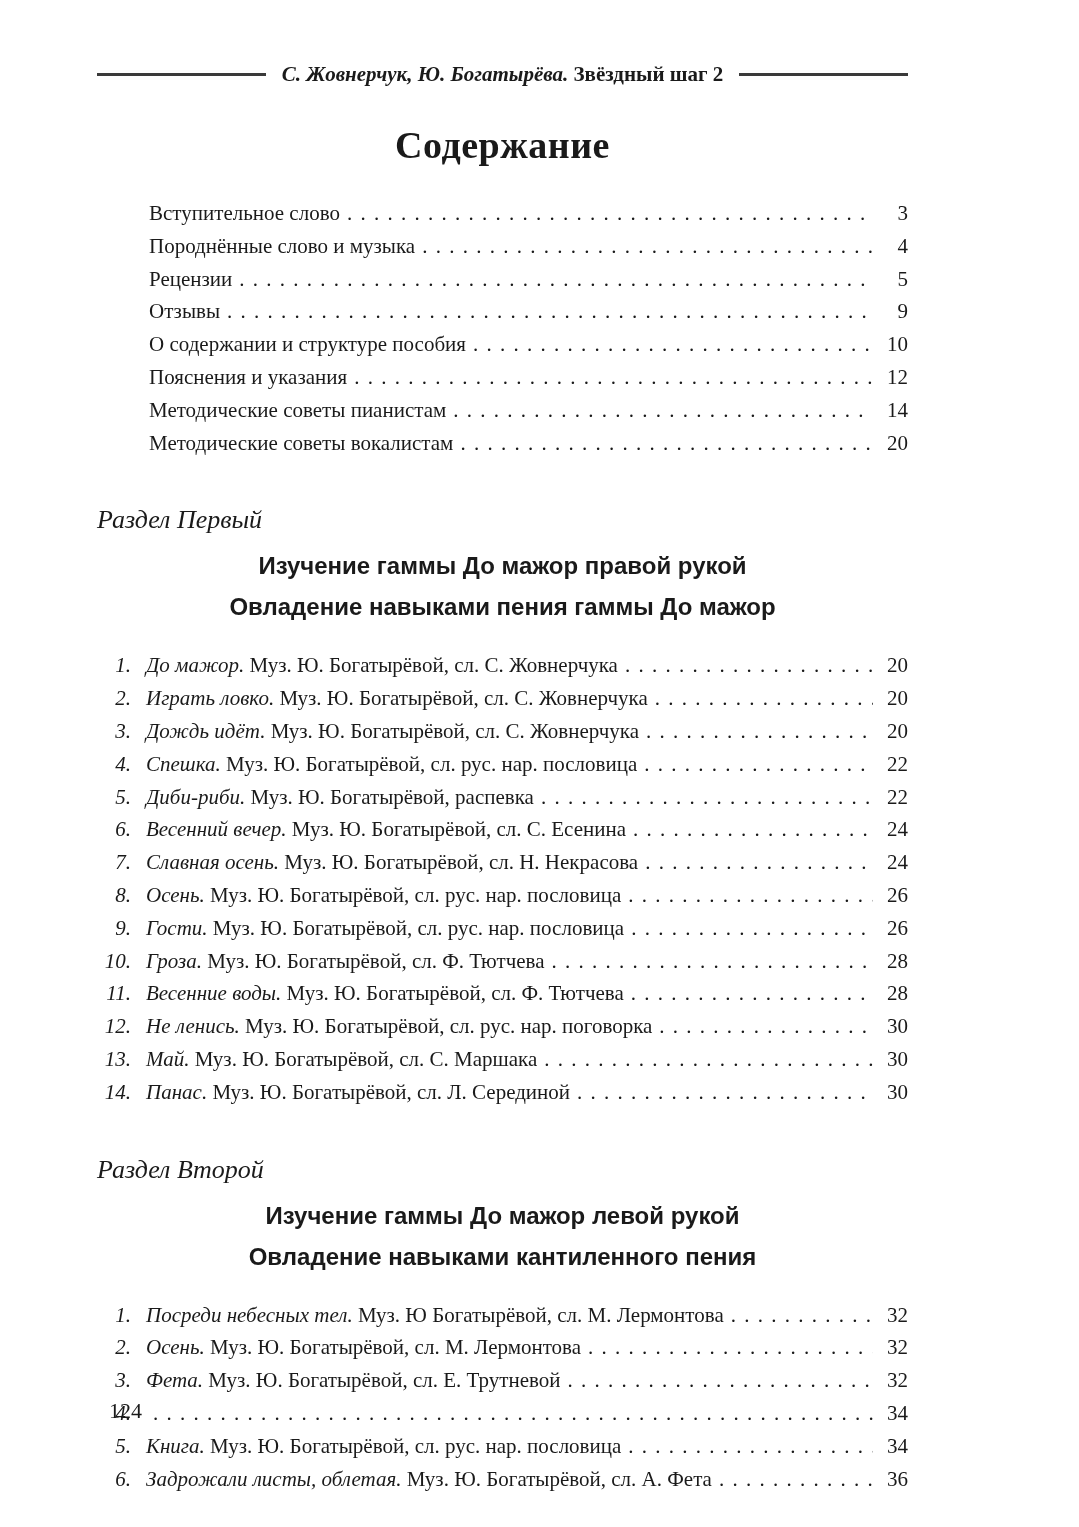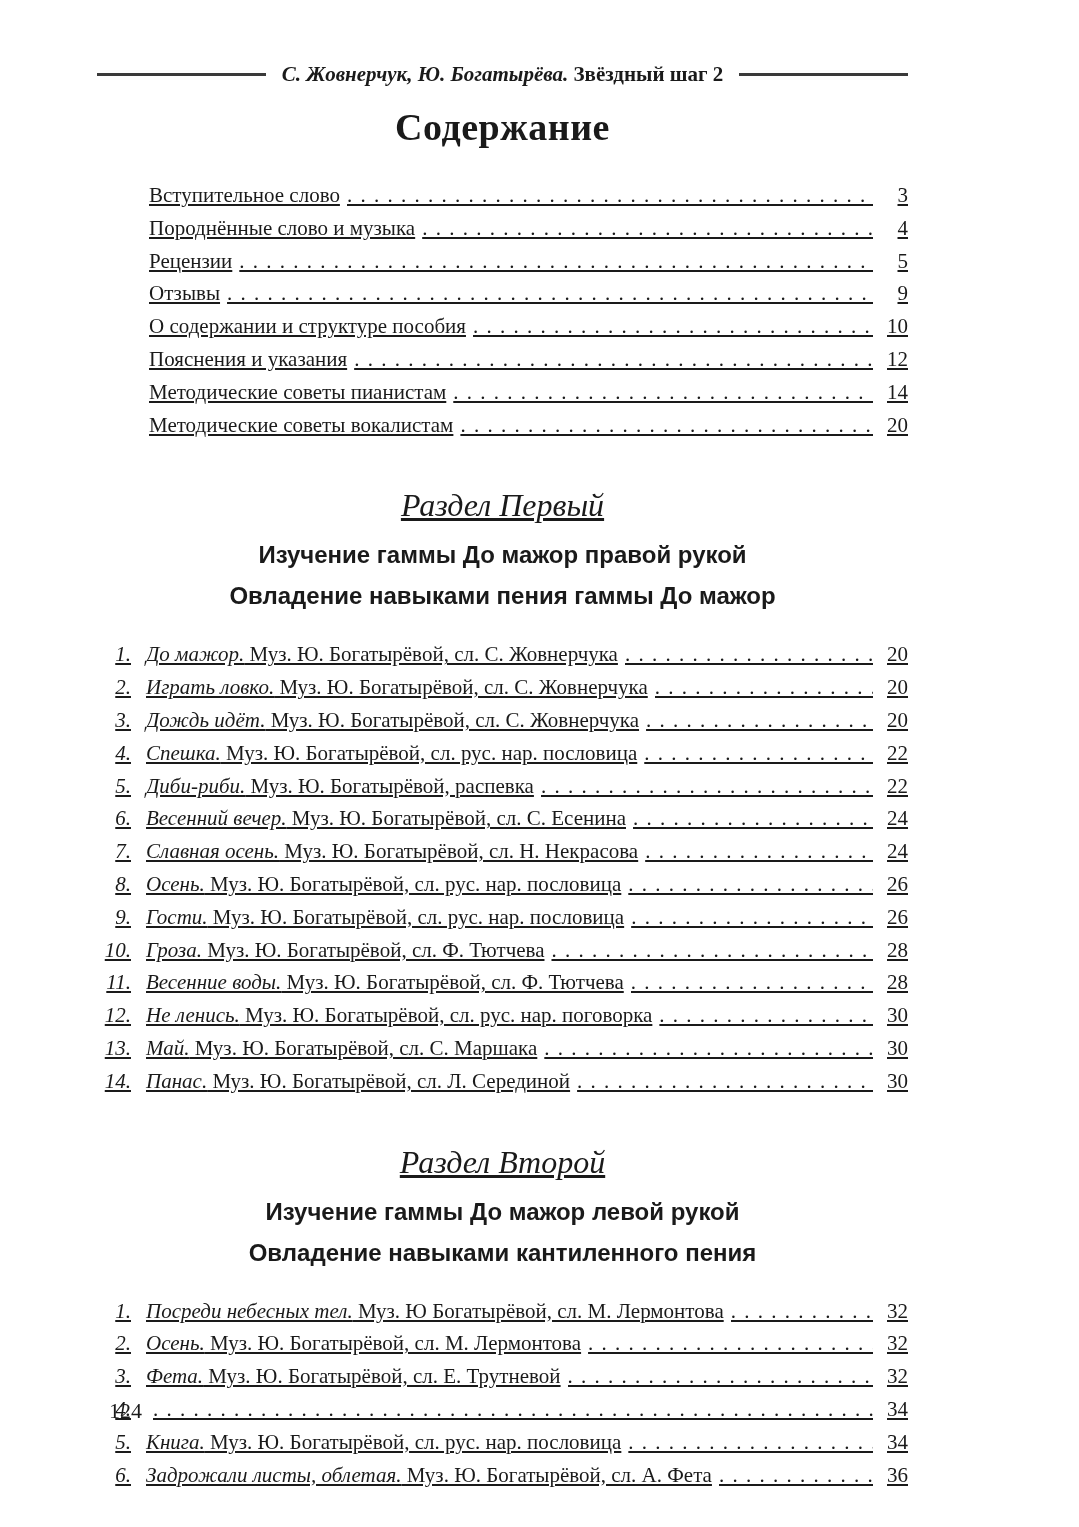--- a/index.html
+++ b/index.html
@@ -40,32 +40,31 @@
     font-weight: bold;
   }
   .running-header .authors { font-style: italic; }
   .running-header .book-title { font-style: normal; }
 
   
   .page-title {
     text-align: center;
     font-size: 38px;
     font-weight: bold;
-    margin: 18px 0 30px 0;
+    margin: 36px 0 30px 0;
     letter-spacing: 0.5px;
   }
 
   
   .toc-row {
     display: flex;
     align-items: flex-end;
     line-height: 32.8px;
     font-size: 21px;
     white-space: nowrap;
-    text-decoration: underline;
   }
   .toc-row .num {
     flex: none;
     width: 34px;
     text-align: right;
     font-style: italic;
     margin-right: 15px;
   }
   .toc-row .label { flex: none; }
   .toc-row .label .title { font-style: italic; }
@@ -79,26 +78,25 @@
   .toc-row .pageref {
     flex: none;
     min-width: 30px;
     text-align: right;
   }
 
   .front-list { margin-left: 52px; margin-bottom: 10px; }
 
   
   .section-heading {
-    text-align: center;
-    font-size: 32px;
+    text-align: left;
+    font-size: 26px;
     font-style: italic;
     margin-top: 46px;
     margin-bottom: 10px;
-    text-decoration: underline;
   }
   .section-subtitle {
     text-align: center;
     font-family: "Liberation Sans", sans-serif;
     font-size: 24px;
     font-weight: bold;
     line-height: 41px;
   }
   .section-list { margin-top: 22px; }
 

